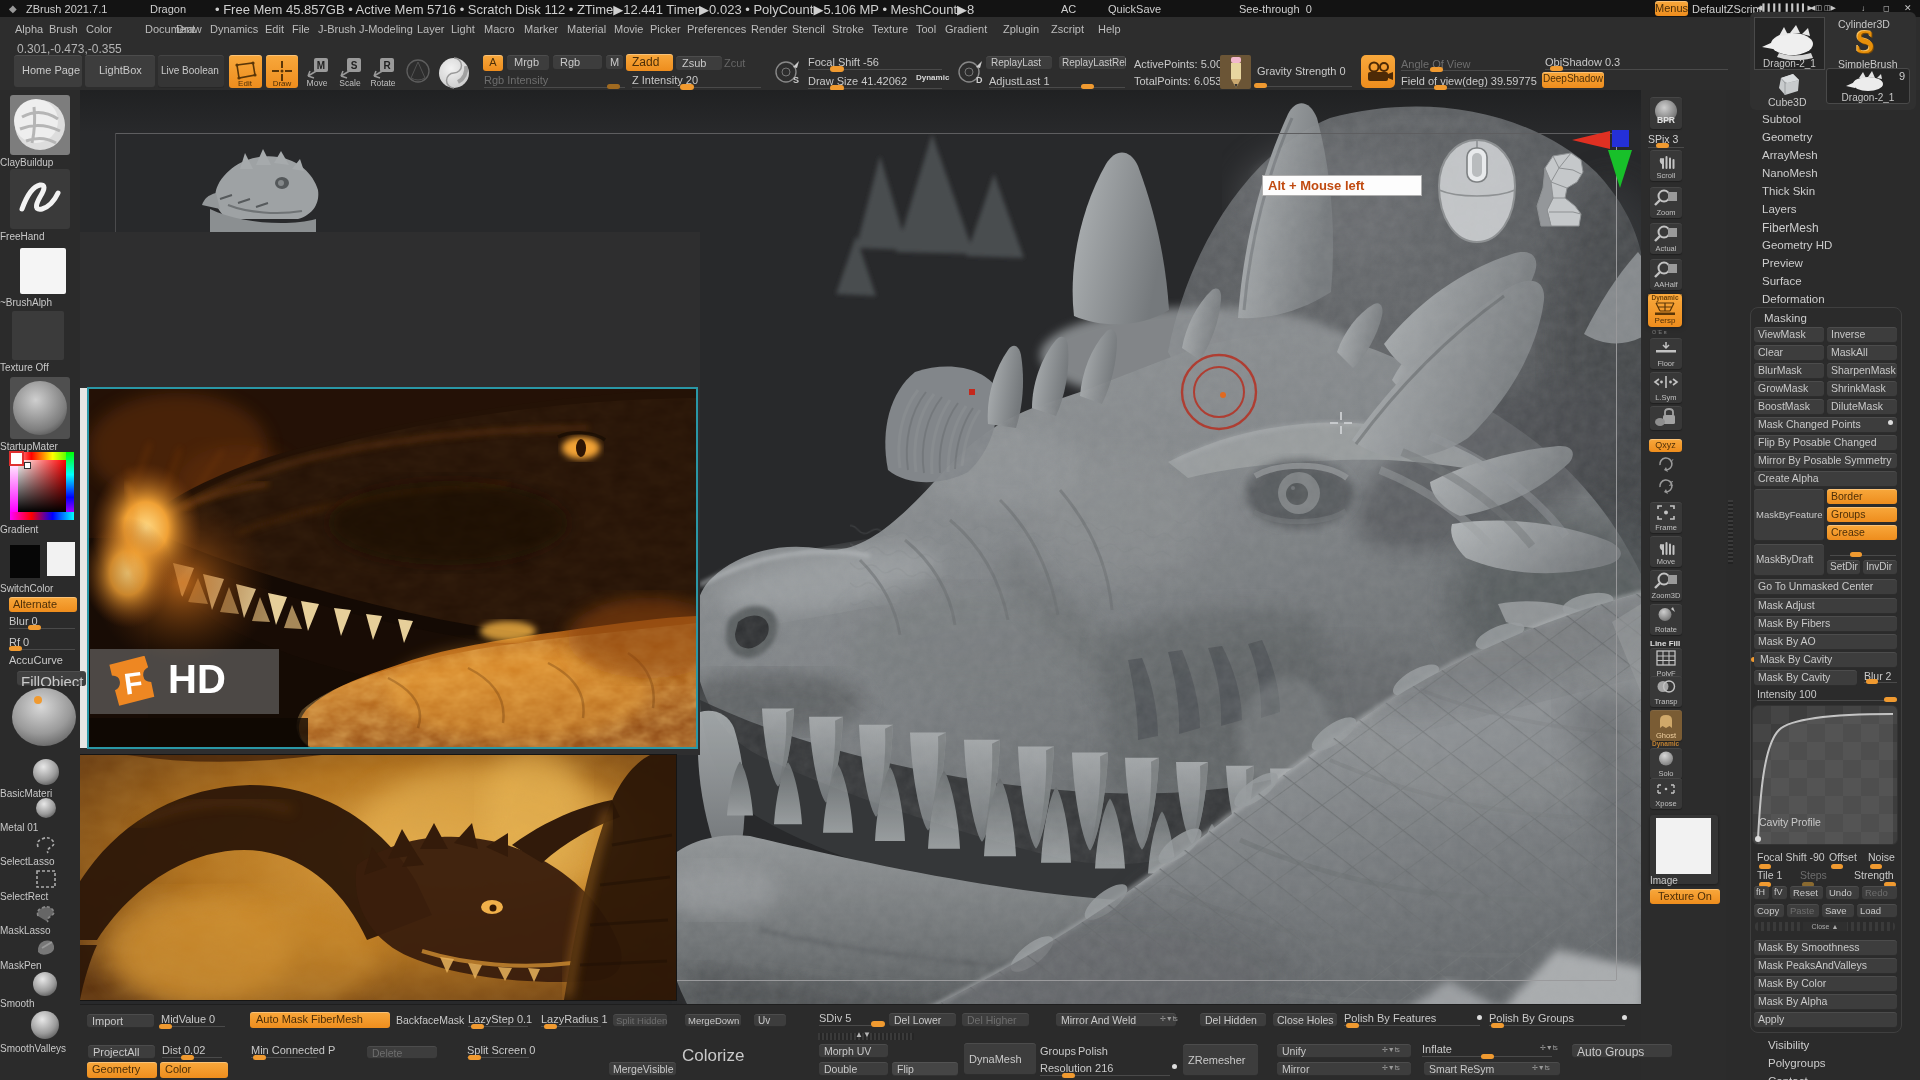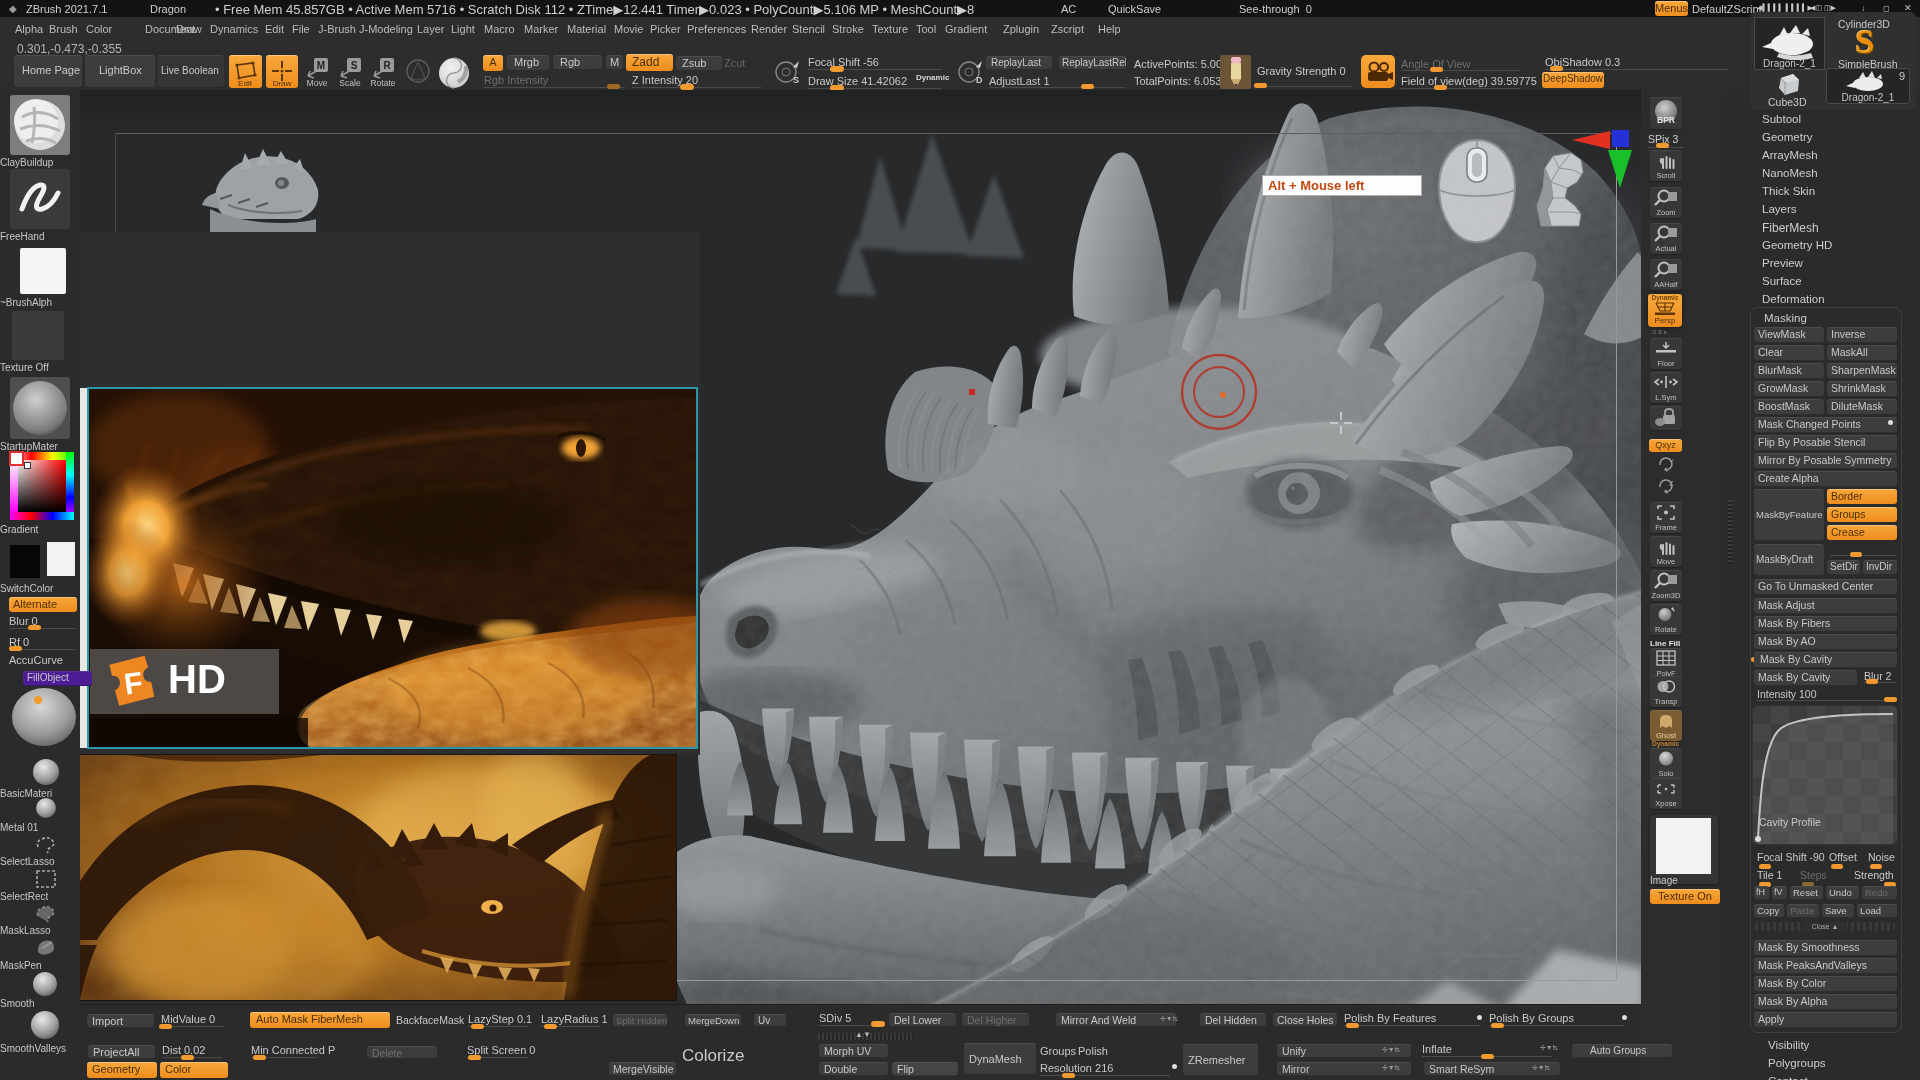--- a/index.html
+++ b/index.html
@@ -700,21 +700,21 @@
 <div style="position:absolute;left:47px;top:542px;width:28px;height:34px;background:#f2f2f2;"></div>
 <div class="lab" style="left:0px;top:583px;font-size:10px;color:#c8c8c8;width:80px;">SwitchColor</div>
 <div class="obtn" style="left:9px;top:597px;width:68px;height:15px;font-size:11px;padding-left:4px;">Alternate</div>
 <div class="lab" style="left:9px;top:615px;font-size:11px;color:#c9c9c9;">Blur 0</div>
 <div style="position:absolute;left:9px;top:628px;width:66px;height:1px;background:#4a4a4a"></div>
 <div style="position:absolute;left:28px;top:625px;width:13px;height:5px;background:#f09a30;border-radius:3px"></div>
 <div class="lab" style="left:9px;top:636px;font-size:11px;color:#c9c9c9;">Rf 0</div>
 <div style="position:absolute;left:9px;top:649px;width:66px;height:1px;background:#4a4a4a"></div>
 <div style="position:absolute;left:9px;top:646px;width:13px;height:5px;background:#f09a30;border-radius:3px"></div>
 <div class="lab" style="left:9px;top:654px;font-size:11px;color:#c9c9c9;">AccuCurve</div>
-<div class="btn" style="left:23px;top:671px;width:69px;height:15px;font-size:10px;background:#4c1d95;padding-left:4px;">FillObject</div>
+<div class="btn" style="left:17px;top:671px;width:69px;height:15px;font-size:15px;background:#404040;padding-left:4px;">FillObject</div>
 <svg style="position:absolute;left:11px;top:688px" width="66" height="58" viewBox="0 0 66 58">
 <defs>
       <radialGradient id="bigSG" cx="0.45" cy="0.32" r="0.85">
         <stop offset="0" stop-color="#d8d8d8"></stop>
         <stop offset="0.55" stop-color="#9a9a9a"></stop>
         <stop offset="1" stop-color="#4a4a4a"></stop>
       </radialGradient>
     </defs>
 <ellipse cx="33" cy="29" rx="32" ry="29" fill="url(#bigSG)"></ellipse>
 <circle cx="27" cy="12" r="4" fill="#f09a30"></circle>
@@ -969,21 +969,21 @@
 <div class="btn" style="left:1754px;top:345px;width:70px;height:16px;font-size:10.5px;padding-left:4px;">Clear</div>
 <div class="btn" style="left:1827px;top:345px;width:70px;height:16px;font-size:10.5px;padding-left:4px;">MaskAll</div>
 <div class="btn" style="left:1754px;top:363px;width:70px;height:16px;font-size:10.5px;padding-left:4px;">BlurMask</div>
 <div class="btn" style="left:1827px;top:363px;width:70px;height:16px;font-size:10.5px;padding-left:4px;">SharpenMask</div>
 <div class="btn" style="left:1754px;top:381px;width:70px;height:16px;font-size:10.5px;padding-left:4px;">GrowMask</div>
 <div class="btn" style="left:1827px;top:381px;width:70px;height:16px;font-size:10.5px;padding-left:4px;">ShrinkMask</div>
 <div class="btn" style="left:1754px;top:399px;width:70px;height:16px;font-size:10.5px;padding-left:4px;">BoostMask</div>
 <div class="btn" style="left:1827px;top:399px;width:70px;height:16px;font-size:10.5px;padding-left:4px;">DiluteMask</div>
 <div class="btn" style="left:1754px;top:417px;width:143px;height:16px;font-size:10.5px;padding-left:4px;">Mask Changed Points</div>
 <div style="position:absolute;left:1888px;top:420px;width:5px;height:5px;border-radius:50%;background:#ddd"></div>
-<div class="btn" style="left:1754px;top:435px;width:143px;height:16px;font-size:10.5px;padding-left:4px;">Flip By Posable Stencil</div>
+<div class="btn" style="left:1754px;top:435px;width:143px;height:16px;font-size:10.5px;padding-left:4px;">Flip By Posable Changed</div>
 <div class="btn" style="left:1754px;top:453px;width:143px;height:16px;font-size:10.5px;padding-left:4px;">Mirror By Posable Symmetry</div>
 <div class="btn" style="left:1754px;top:471px;width:143px;height:16px;font-size:10.5px;padding-left:4px;">Create Alpha</div>
 <div class="btn" style="left:1754px;top:489px;width:70px;height:52px;font-size:9.5px;padding-left:2px;line-height:52px;">MaskByFeature</div>
 <div class="obtn" style="left:1827px;top:489px;width:70px;height:15px;font-size:10.5px;padding-left:4px;">Border</div>
 <div class="obtn" style="left:1827px;top:507px;width:70px;height:15px;font-size:10.5px;padding-left:4px;">Groups</div>
 <div class="obtn" style="left:1827px;top:525px;width:70px;height:15px;font-size:10.5px;padding-left:4px;">Crease</div>
 <div class="btn" style="left:1754px;top:544px;width:70px;height:32px;font-size:10px;padding-left:2px;line-height:32px;">MaskByDraft</div>
 <div class="lab" style="left:1932px;top:543px;font-size:10.5px;color:#c9c9c9;text-align:right;">DraftAngle 2</div>
 <div style="position:absolute;left:1830px;top:555px;width:66px;height:1px;background:#4a4a4a"></div>
 <div style="position:absolute;left:1850px;top:552px;width:12px;height:5px;background:#f09a30;border-radius:3px"></div>
@@ -1129,16 +1129,16 @@
 <div class="btn" style="left:1277px;top:1044px;width:134px;height:14px;font-size:10.5px;padding-left:5px;">Unify</div>
 <div class="lab" style="left:1382px;top:1046px;font-size:7px;color:#9a9a9a;">✢▼ʦ</div>
 <div class="btn" style="left:1277px;top:1062px;width:134px;height:14px;font-size:10.5px;padding-left:5px;">Mirror</div>
 <div class="lab" style="left:1382px;top:1064px;font-size:7px;color:#9a9a9a;">✢▼ʦ</div>
 <div class="lab" style="left:1422px;top:1043px;font-size:11px;color:#c9c9c9;">Inflate</div>
 <div style="position:absolute;left:1422px;top:1056px;width:130px;height:1px;background:#4a4a4a"></div>
 <div style="position:absolute;left:1481px;top:1054px;width:13px;height:5px;background:#f09a30;border-radius:3px"></div>
 <div class="lab" style="left:1540px;top:1044px;font-size:7px;color:#9a9a9a;">✢▼ʦ</div>
 <div class="btn" style="left:1424px;top:1062px;width:136px;height:14px;font-size:10.5px;padding-left:5px;">Smart ReSym</div>
 <div class="lab" style="left:1532px;top:1064px;font-size:7px;color:#9a9a9a;">✢▼ʦ</div>
-<div class="btn" style="left:1572px;top:1044px;width:100px;height:14px;font-size:10px;padding-left:18px;">Auto Groups</div>
+<div class="btn" style="left:1572px;top:1044px;width:100px;height:14px;font-size:12px;padding-left:5px;">Auto Groups</div>
 <div class="btn" style="left:819px;top:1062px;width:69px;height:14px;font-size:10.5px;padding-left:5px;">Double</div>
 <div class="btn" style="left:892px;top:1062px;width:66px;height:14px;font-size:10.5px;background:#454545;padding-left:5px;">Flip</div>
 <div class="obtn" style="left:87px;top:1062px;width:70px;height:16px;font-size:11px;padding-left:5px;">Geometry</div>
 <div class="obtn" style="left:160px;top:1062px;width:68px;height:16px;font-size:11px;padding-left:5px;">Color</div>
 </body></html>

